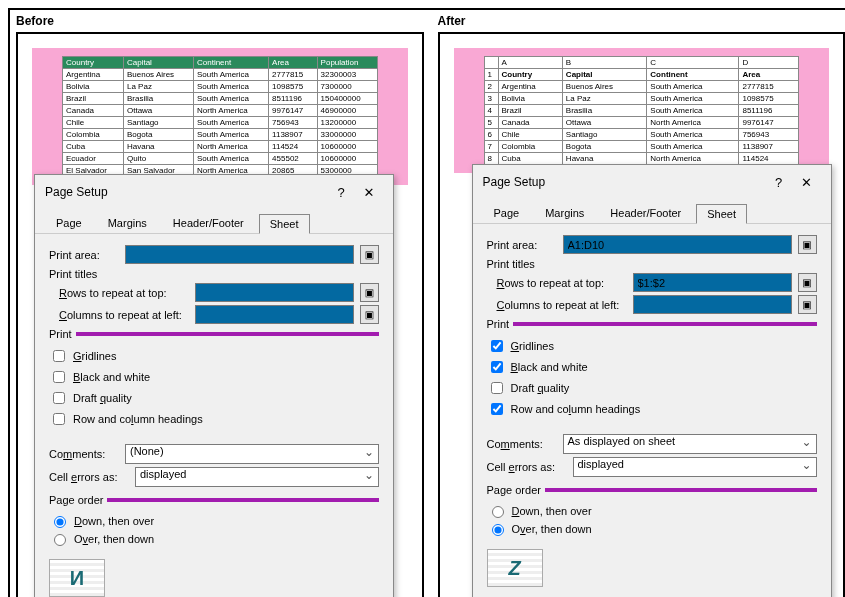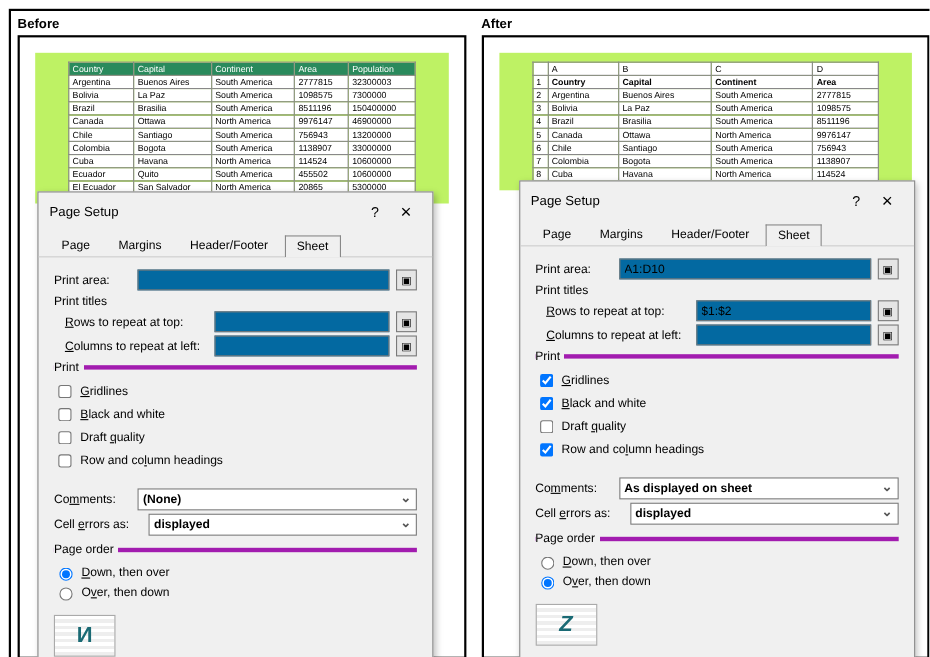--- a/index.html
+++ b/index.html
@@ -1,21 +1,21 @@
 <!DOCTYPE html>
 <html><head>
 <meta charset="utf-8">
 <style>
   * { box-sizing: border-box; }
   body { margin:0; padding:8px; background:#fff; font-family:"Segoe UI",Tahoma,sans-serif; font-size:11px; color:#000; }
   .outer { border:2px solid #000; width:845px; height:597px; padding:4px 6px; display:flex; gap:14px; }
   .panel { flex:1; display:flex; flex-direction:column; position:relative; }
   .panel h2 { margin:0 0 4px 0; font-size:12px; font-weight:bold; }
   .frame { flex:1; border:2px solid #000; background:#fff; padding:14px; position:relative; }
-  .preview { width:100%; background:#bef264; padding:8px; }
+  .preview { width:100%; background:#f9a8d4; padding:8px; }
   table.data { border-collapse:collapse; width:100%; font-size:8px; }
   table.data th, table.data td { border:1px solid #888; padding:1px 3px; text-align:left; white-space:nowrap; overflow:hidden; }
   table.data th { background:#2a8a5c; color:#fff; font-weight:normal; }
   table.data td { background:#fff; }
   .hdrcell { background:#fff !important; color:#000 !important; text-align:center; font-weight:normal; }
   .rowhdr { background:#fff !important; text-align:center; width:14px; }
   .bold { font-weight:bold; }
   .dialog { position:absolute; background:#f0f0f0; border:1px solid #888; box-shadow:2px 2px 6px rgba(0,0,0,.25); font-size:11px; }
   .titlebar { display:flex; align-items:center; padding:6px 10px; }
   .titlebar .title { flex:1; font-size:12px; }
@@ -29,21 +29,21 @@
   .row label.short { min-width:70px; }
   .input { flex:1; height:19px; background:#0369a1; border:1px solid #7a7a7a; padding:1px 4px; font-size:11px; }
   .refbtn { width:19px; height:19px; border:1px solid #7a7a7a; background:#e5e5e5; display:inline-flex; align-items:center; justify-content:center; font-size:10px; }
   .section { margin:4px 0 2px 0; }
   fieldset { border:none; border-top:4px solid #a21caf; padding:4px 0 0 0; margin:4px 0; }
   fieldset legend { padding:0 4px 0 0; }
   .cols { display:flex; gap:10px;flex-direction:column; }
   .col { flex:1; }
   .chkrow, .radrow { display:flex; align-items:center; gap:5px; margin:3px 0; }
   .chk, .rad { width:12px; height:12px; }
-  .combo { height:20px; background:#fff; border:1px solid #7a7a7a; display:flex; align-items:center; padding:0 4px; font-size:11px; flex:1; position:relative; min-width:120px;font-weight:bold; }
+  .combo { height:20px; background:#fff; border:1px solid #7a7a7a; display:flex; padding:0 4px; font-size:11px; flex:1; position:relative; min-width:120px; }
   .combo::after { content:"⌄"; position:absolute; right:4px; top:0; font-size:12px; color:#555;}
   .buttons { display:flex; justify-content:flex-end; gap:6px; padding:8px 14px; }
   .btn2 { min-width:68px; height:22px; border:1px solid #7a7a7a; background:#e5e5e5; display:inline-flex; align-items:center; justify-content:center; font-size:11px; cursor:pointer; }
   .btn2.def { border:1px solid #0a64c2; box-shadow:inset 0 0 0 1px #0a64c2; }
   .pageorder-img { width:56px; height:38px; border:1px solid #aaa; display:inline-flex; align-items:center; justify-content:center; font-size:20px; color:#1a6a74; background:repeating-linear-gradient(0deg,#eee,#eee 3px,#fff 3px,#fff 6px); font-weight:bold; font-family:Arial;}
   u { text-decoration:underline; }
 </style>
 </head>
 <body>
 
@@ -112,21 +112,21 @@
                 <td>10600000</td>
               </tr>
               <tr>
                 <td>Ecuador</td>
                 <td>Quito</td>
                 <td>South America</td>
                 <td>455502</td>
                 <td>10600000</td>
               </tr>
               <tr>
-                <td>El Ecuador</td>
+                <td>El Salvador</td>
                 <td>San Salvador</td>
                 <td>North America</td>
                 <td>20865</td>
                 <td>5300000</td>
               </tr>
             </tbody>
           </table>
       </div>
 
       <div class="dialog" style="left:16px; top:140px; width:360px;">

